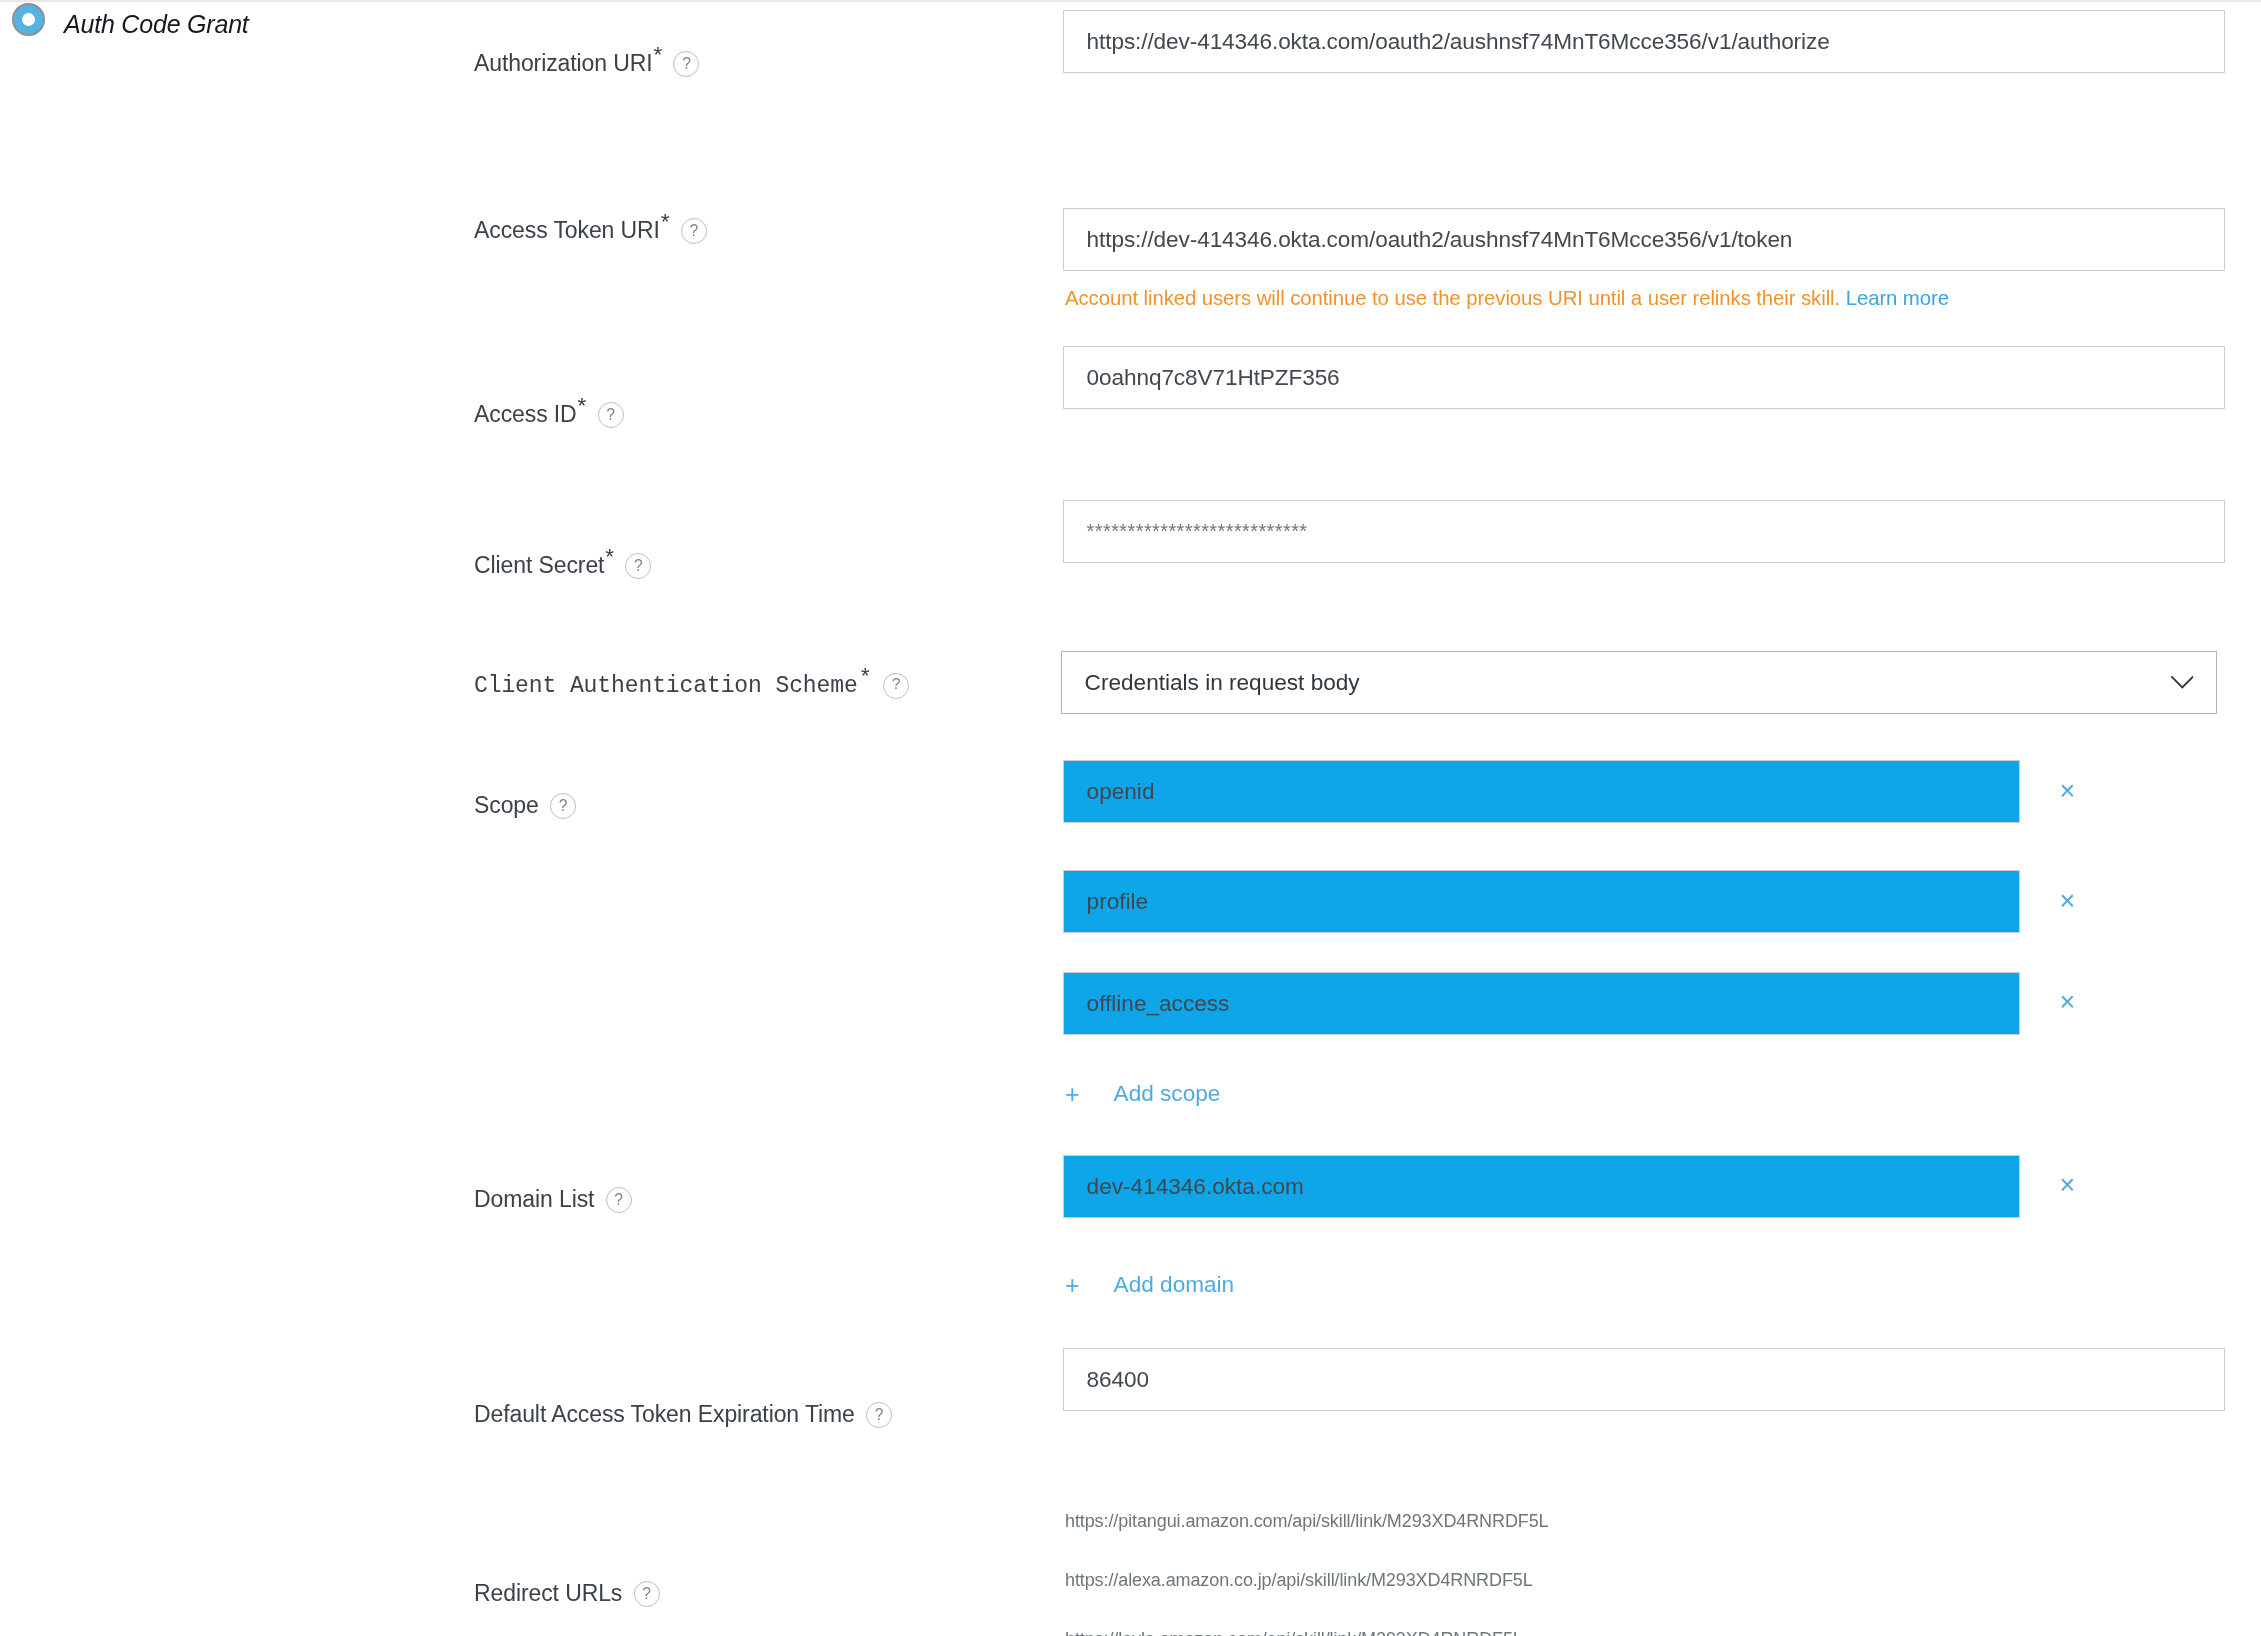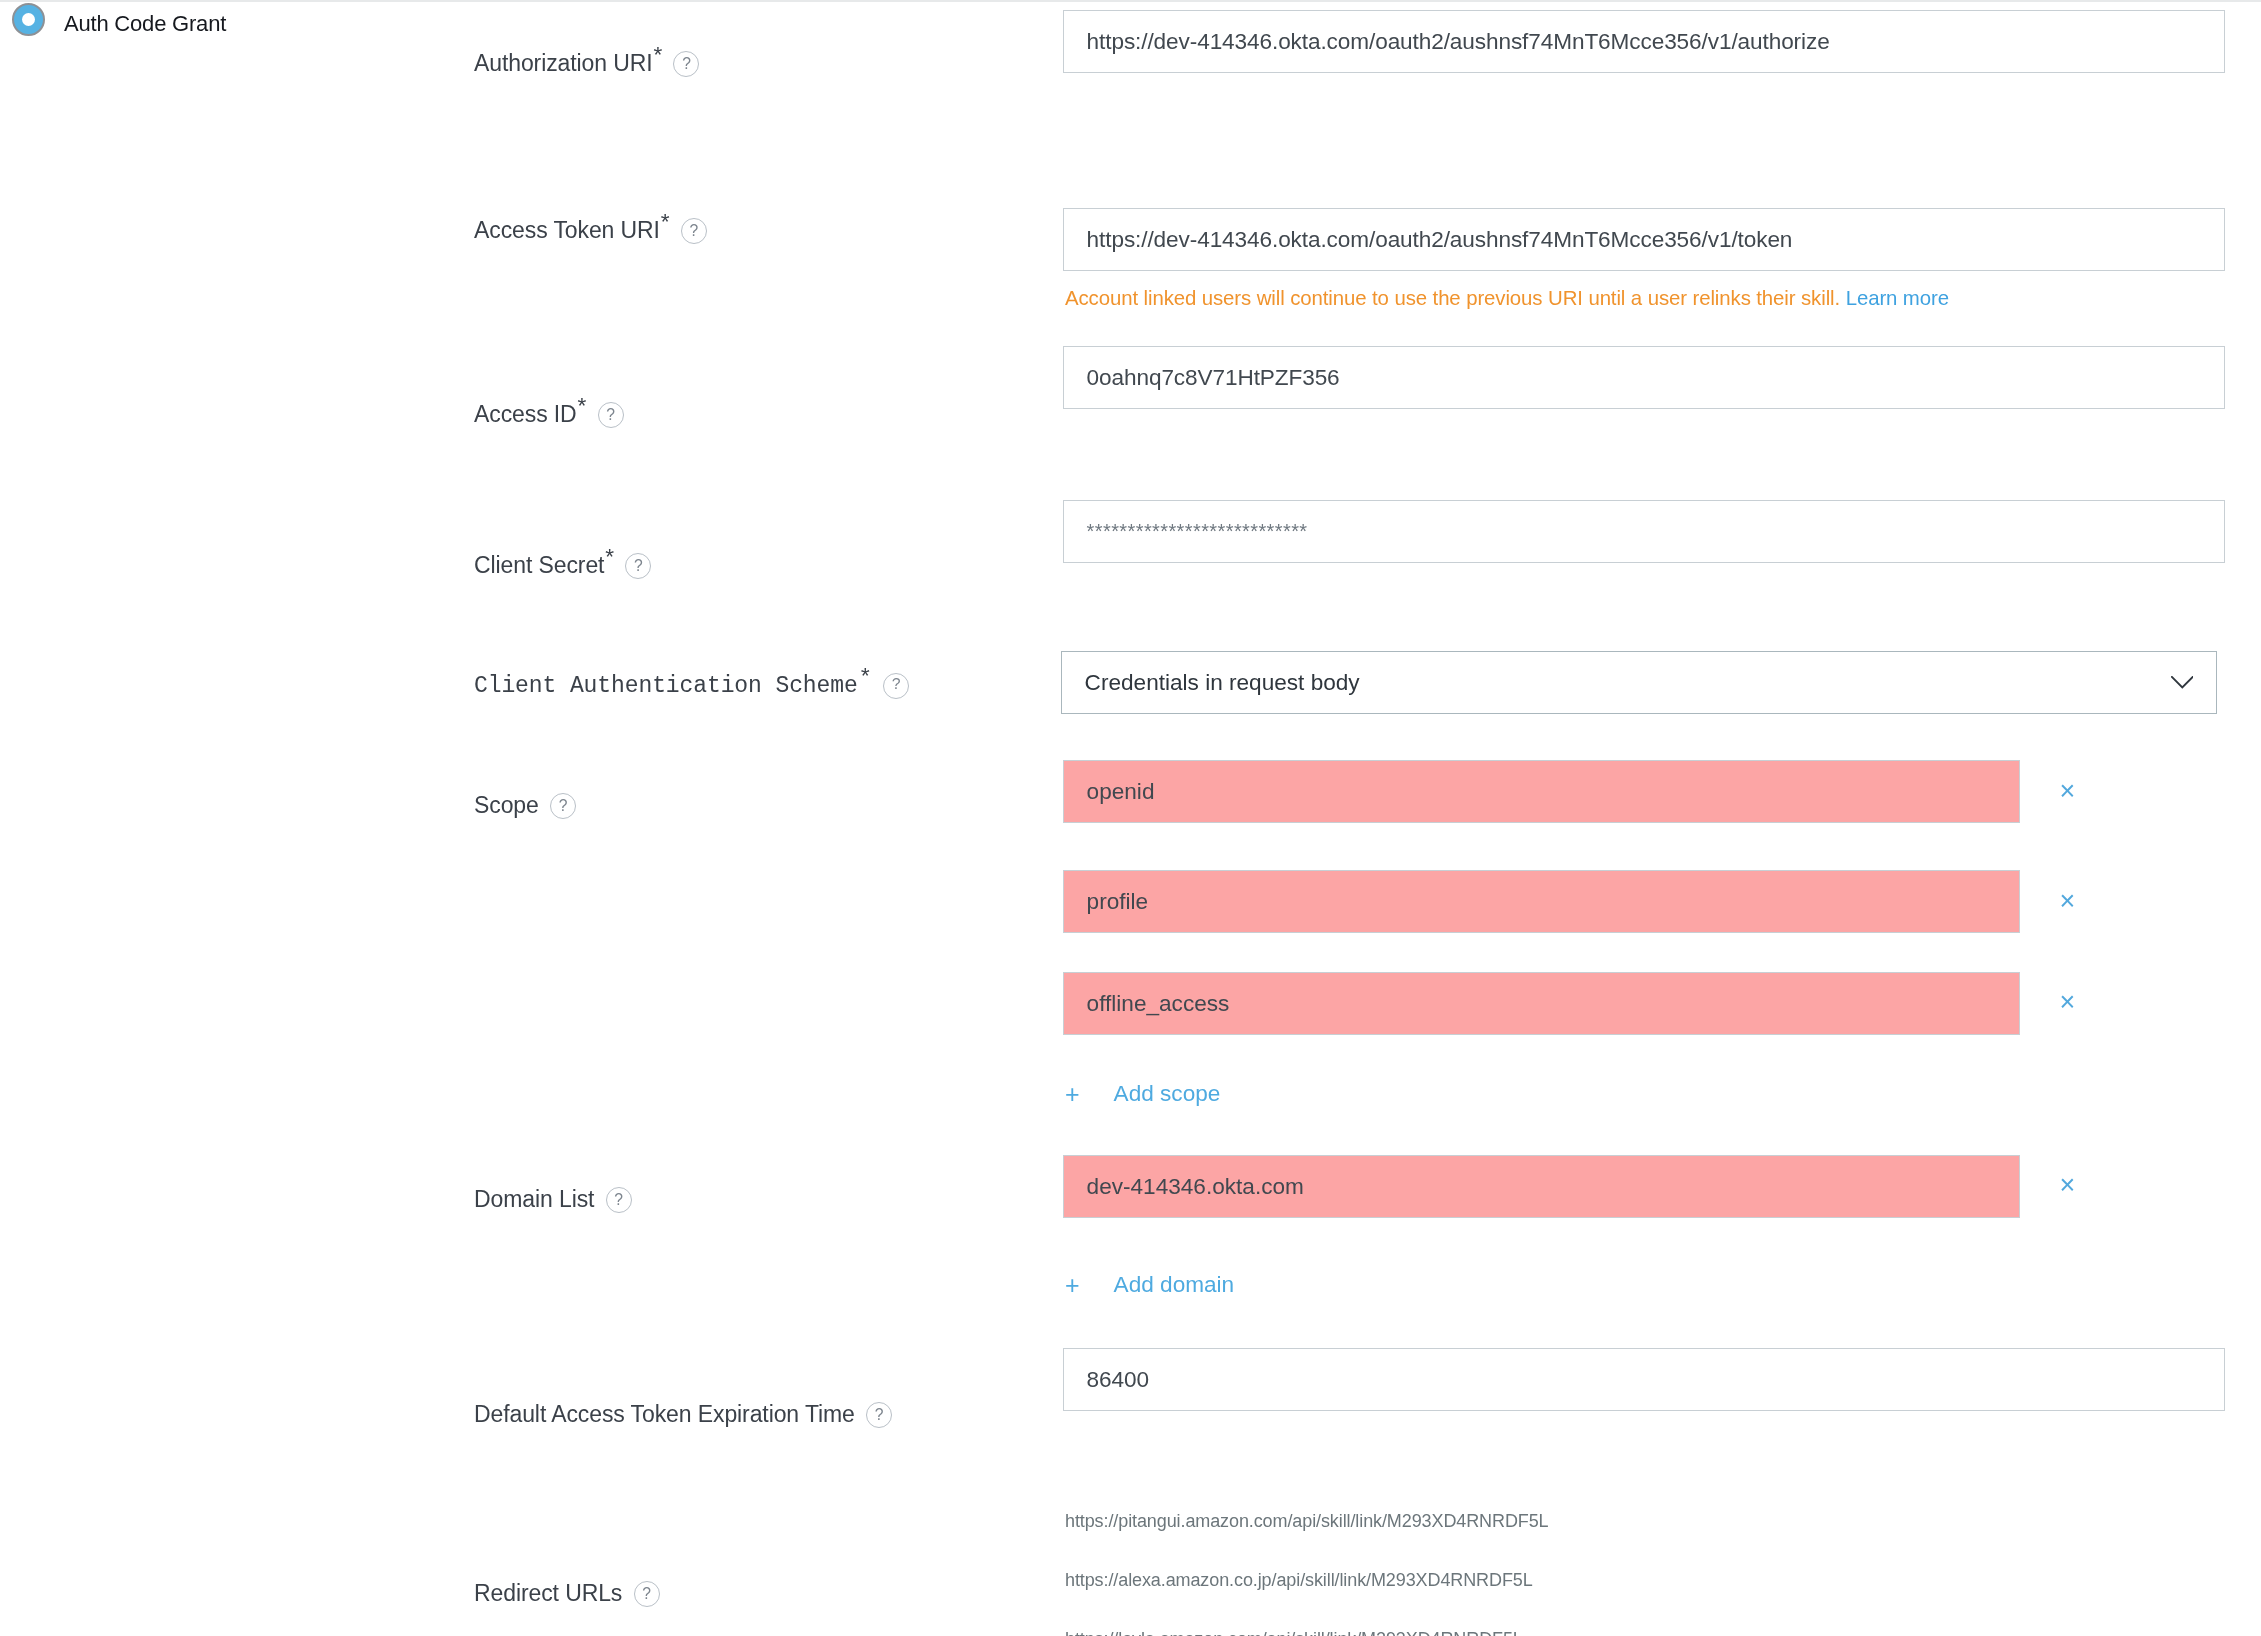--- a/index.html
+++ b/index.html
@@ -56,24 +56,25 @@
     flex: 0 0 auto;
     margin-top: -8.7px;
   }
   .radio .dot {
     width: 13px;
     height: 13px;
     border-radius: 50%;
     background: #ffffff;
   }
   .grant-label {
-    font-size: 22px;
+    font-size: 25px;
     color: #16191f;
     letter-spacing: -0.2px;
     white-space: nowrap;
+    font-style: italic;
   }
 
   
   .field {
     position: absolute;
     left: 0;
     width: 2261px;
   }
   .label {
     position: absolute;
@@ -154,21 +155,21 @@
   }
   .chev svg { display: block; }
 
   
   .list-input {
     position: absolute;
     left: 1063px;
     width: 957px;
     height: 63px;
     border: 1.7px solid #c8cfd4;
-    background: #fca5a5;
+    background: #0ea5e9;
     display: flex;
     align-items: center;
     padding-left: 22.6px;
     font-size: 22.6px;
     color: #41484f;
     white-space: nowrap;
     overflow: hidden;
     text-align: right;
   }
   .remove-btn {

